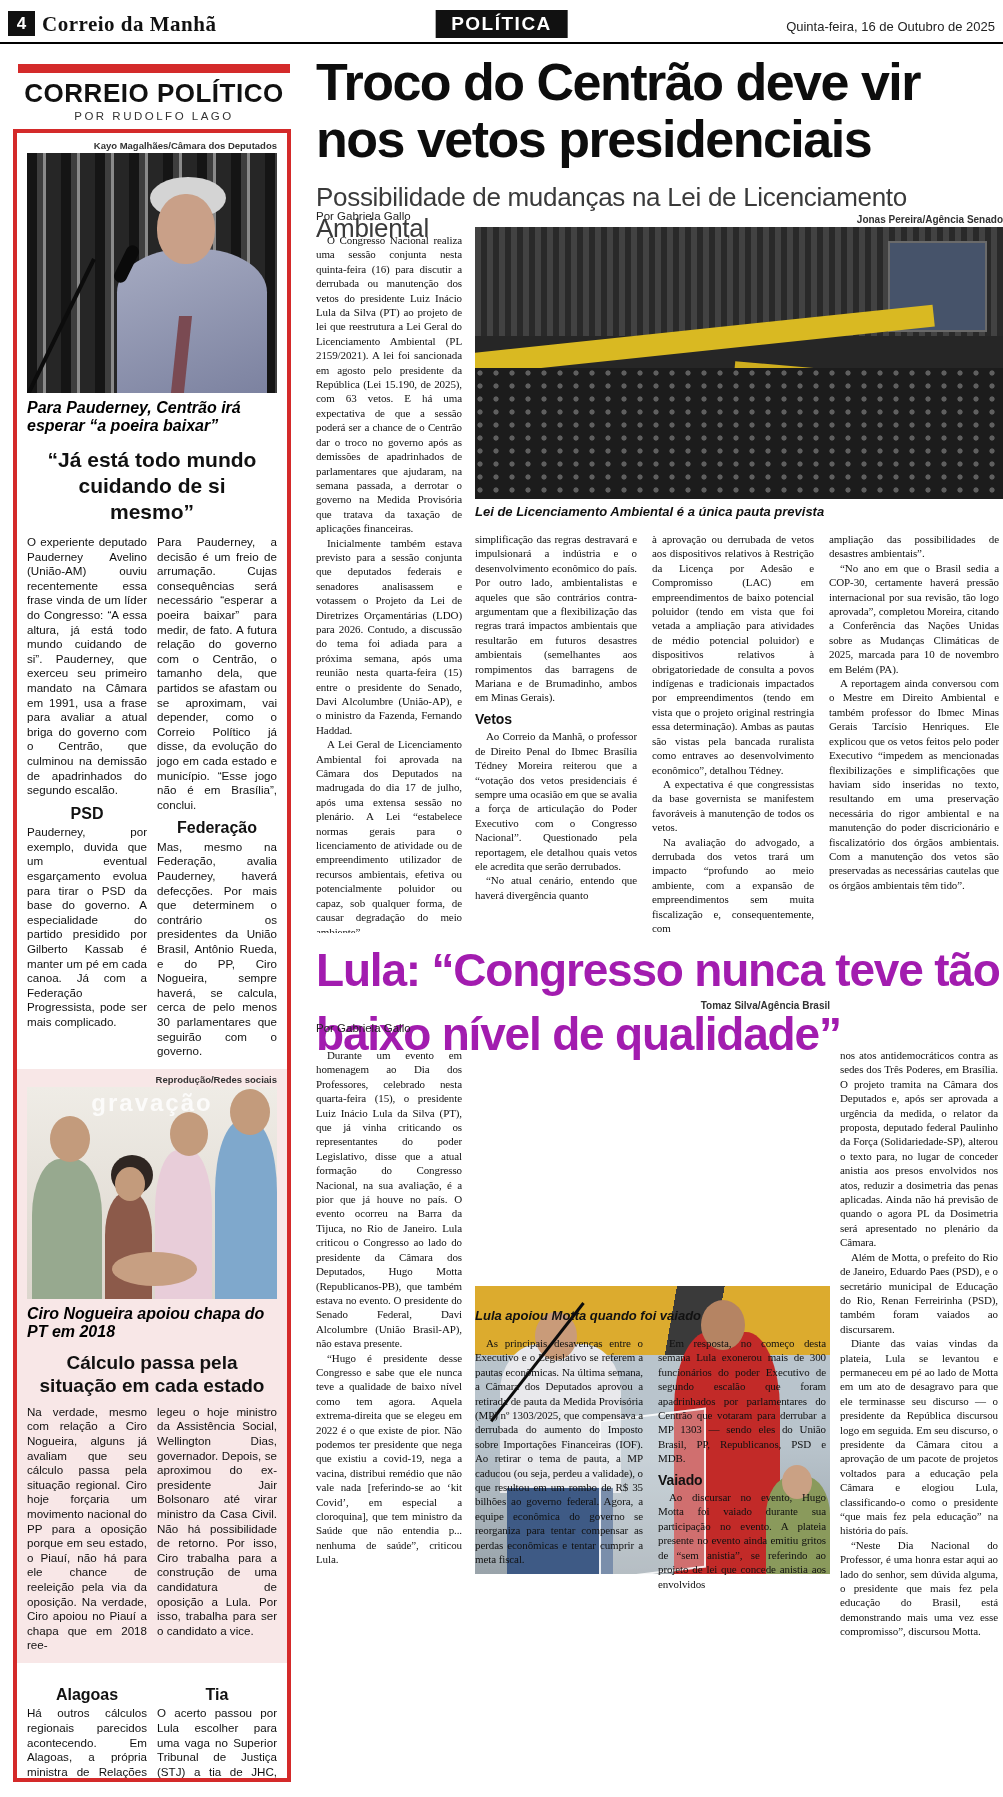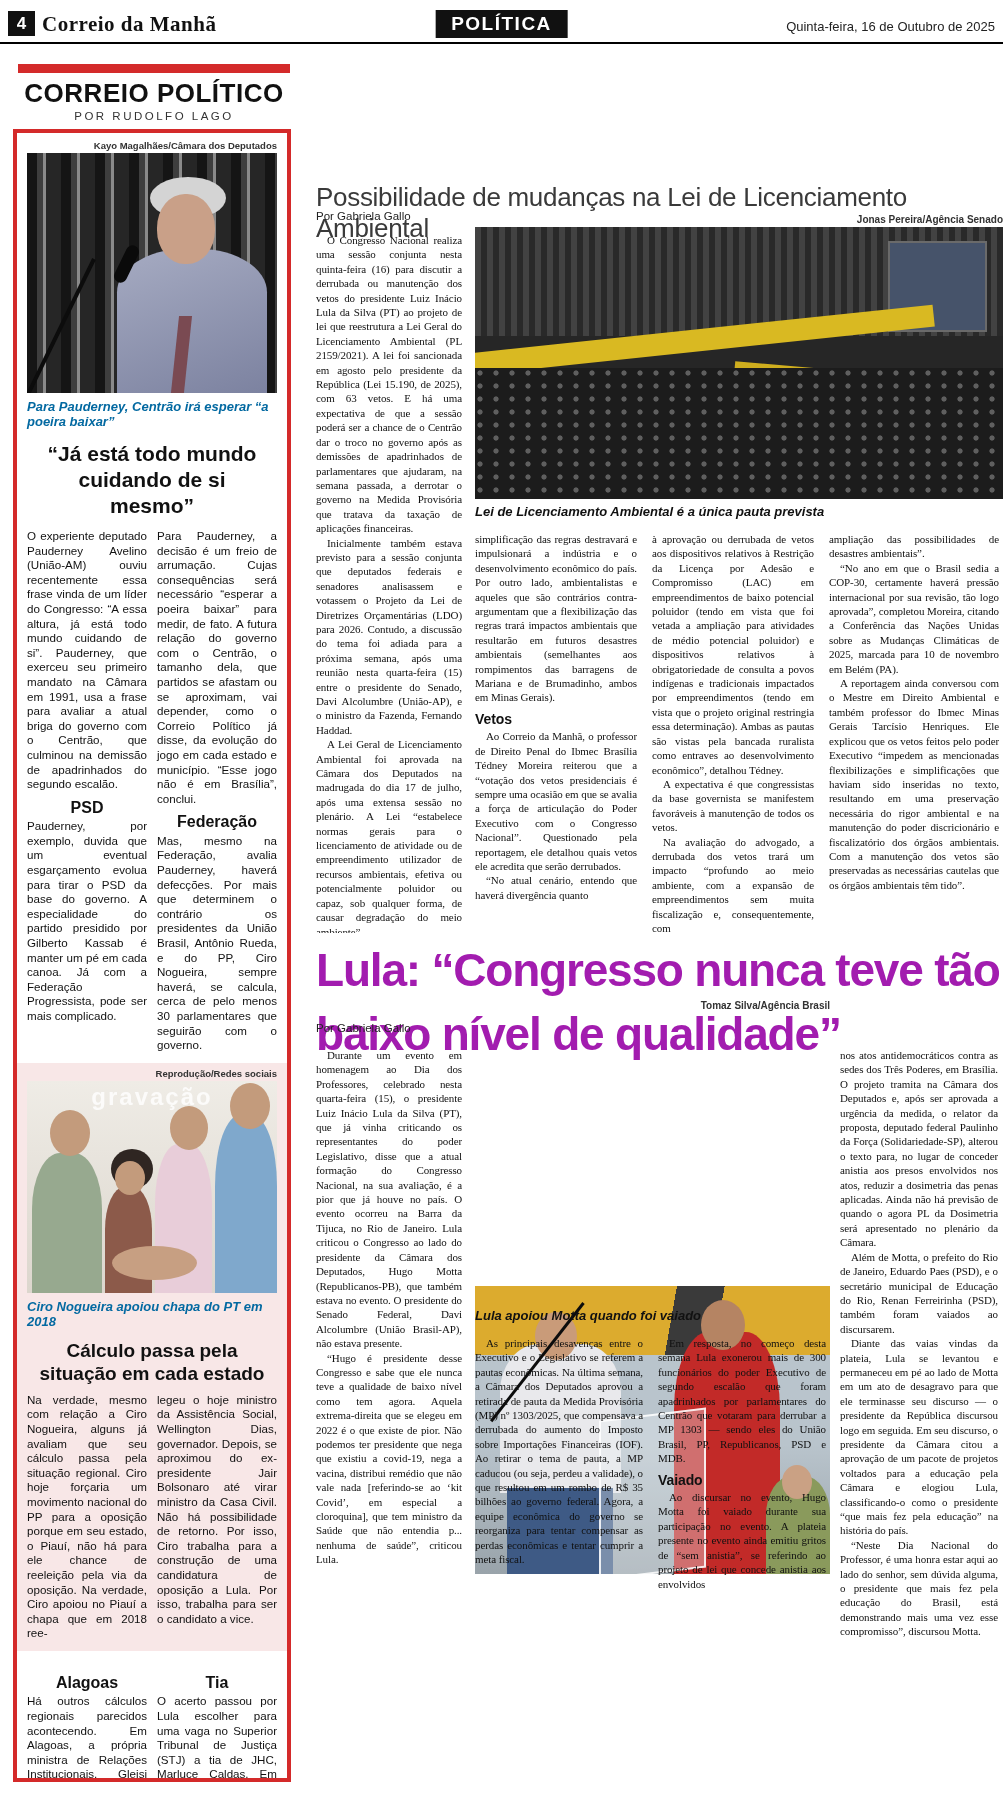--- a/index.html
+++ b/index.html
@@ -17,21 +17,21 @@
   .dateline{right:8px;top:19px;font-size:13px;color:#222;}
   .toprule{left:0;top:42px;width:1003px;height:2px;background:#000;}
 
   
   .redbar{left:18px;top:64px;width:272px;height:9px;background:var(--accent);}
   .pc-title{left:8px;top:78px;width:292px;text-align:center;font-size:26px;font-weight:800;letter-spacing:.5px;}
   .pc-byline{left:8px;top:110px;width:292px;text-align:center;font-size:11.5px;letter-spacing:2.5px;color:#333;}
   .pc-box{left:13px;top:129px;width:278px;height:1653px;border:4px solid var(--accent);
           box-sizing:border-box;padding:6px 10px;overflow:hidden;background:#fff;}
   .credit{font-size:9.5px;font-weight:bold;color:#333;text-align:right;margin:1px 0 2px;}
-  .caption{font-size:13px;font-weight:bold;font-style:italic;color:#0369a1;margin:6px 0 4px;}
+  .caption{font-size:16px;font-weight:bold;font-style:italic;color:#000000;margin:6px 0 4px;}
   .pullquote{font-size:21px;font-weight:bold;text-align:center;line-height:26px;margin:12px 11px 10px;}
   .twocol{display:flex;gap:10px;}
   .twocol>div{flex:1;}
   .pc-text{font-size:11.6px;line-height:14.6px;text-align:justify;hyphens:auto;}
   .pc-text p{margin:0 0 2px;}
   .subhead{font-size:16px;font-weight:bold;text-align:center;margin:9px 0 4px;}
   .pinkpanel{margin:8px -10px 16px;background:var(--pink);padding:4px 10px 8px;}
   .pinkhead{font-size:19px;font-weight:bold;text-align:center;line-height:23px;margin:10px 0 8px;}
 
   
@@ -167,20 +167,21 @@
 
       </div>
       <div>
         <div class="subhead">Tia</div>
         <p>O acerto passou por Lula escolher para uma vaga no Superior Tribunal de Justiça (STJ) a tia de JHC, Marluce Caldas. Em troca, JHC sairia da disputa do Senado para que a vaga ficasse com o ex-presidente da Câmara, Arthur Lira (PP). JHC sairia também do PL.</p>
 
       </div>
     </div>
   </div>
 
+  <div class="abs a1-headline">Troco do Centrão deve vir nos vetos presidenciais</div>
   <div class="abs a1-deck">Possibilidade de mudanças na Lei de Licenciamento Ambiental</div>
   <div class="abs byline" style="left:316px;top:210px;">Por Gabriela Gallo</div>
   <div class="abs photocredit" style="left:705px;top:214px;width:298px;">Jonas Pereira/Agência Senado</div>
 
   <div class="abs ph ph-congress" style="left:475px;top:227px;width:528px;">
     <div class="cg-curtain"></div>
     <div class="cg-screen"></div>
     <div class="cg-band"></div>
     <div class="cg-band2"></div>
     <div class="cg-floor"></div>

